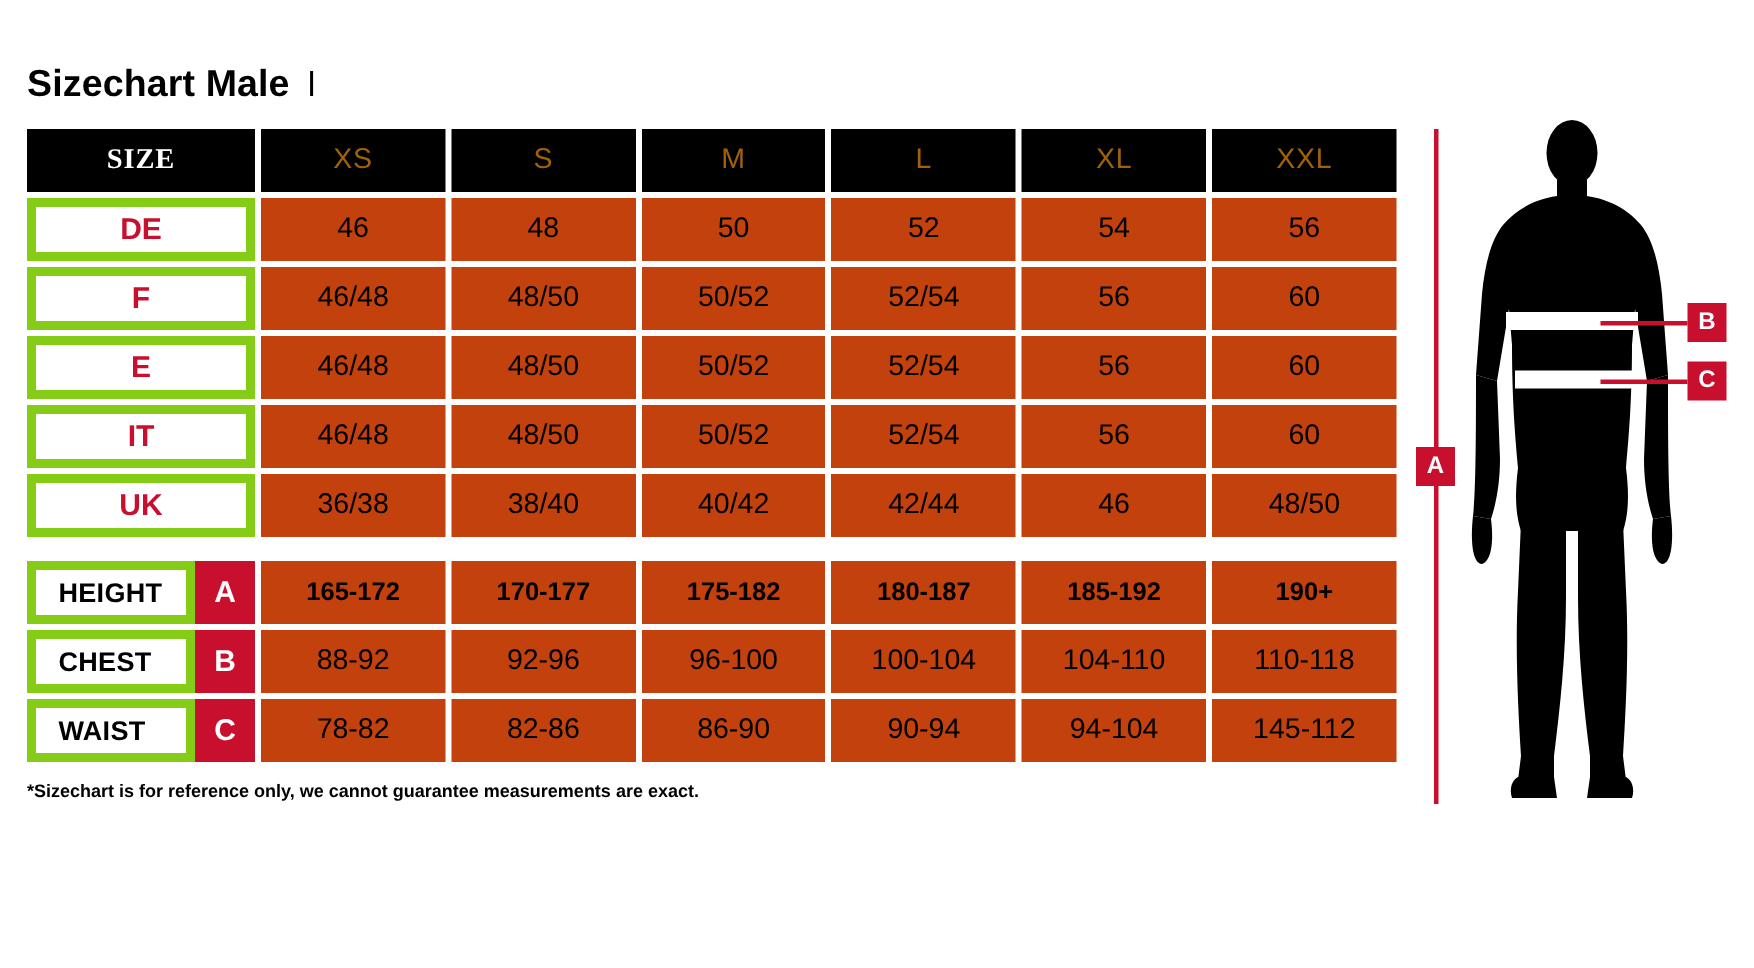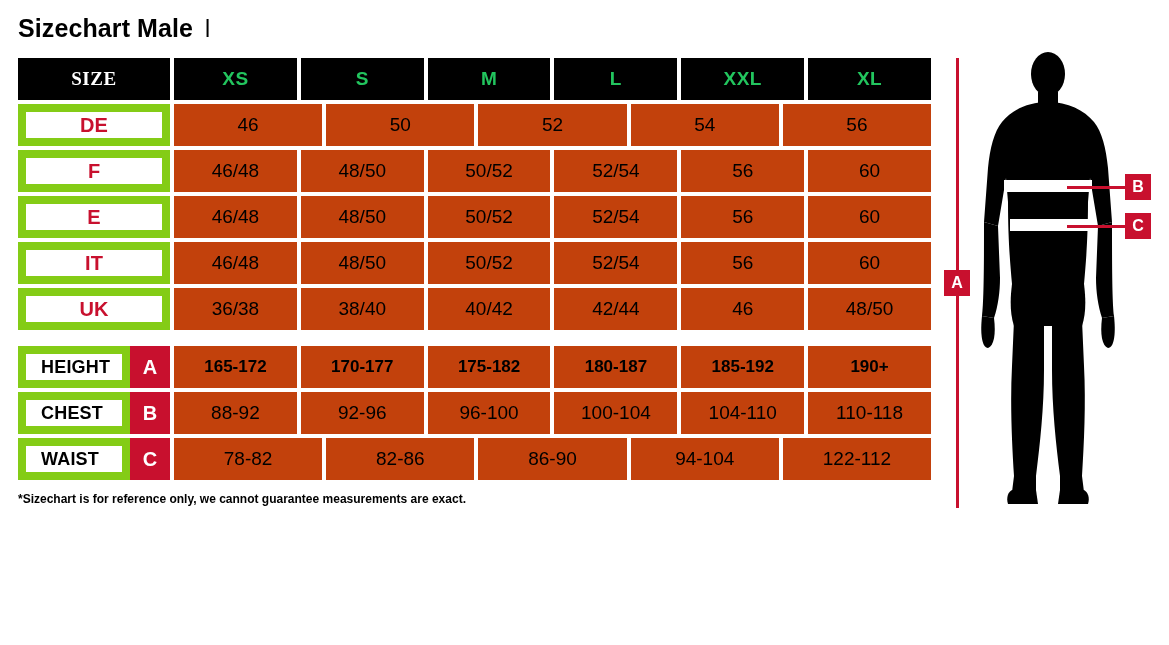--- a/index.html
+++ b/index.html
@@ -12,20 +12,21 @@
     height: 645px;
     font-family: "Liberation Sans", sans-serif;
     color: #000000;
     position: relative;
     overflow: hidden;
   }
   .page {
     position: relative;
     width: 1169px;
     height: 539px;
+    margin-top: 28px;
   }
 
   
   .title-row {
     position: absolute;
     left: 18px;
     top: 14px;
     display: flex;
     align-items: baseline;
     white-space: nowrap;
@@ -77,21 +78,21 @@
     width: 152px;
     flex: 0 0 152px;
     display: flex;
     margin-right: 4px;
   }
   .lbl-box {
     flex: 1 1 auto;
     display: flex;
     align-items: center;
     justify-content: center;
-    border: 8px solid #84cc16;
+    border: 6px solid #84cc16;
     box-sizing: border-box;
     height: 42px;
     font-size: 19px;
     font-weight: bold;
   }
   .lbl-box.country {
     color: #c8102e;
     font-weight: bold;
     font-size: 20px;
     justify-content: center;
@@ -127,22 +128,22 @@
   .data {
     flex: 1 1 0;
     margin-right: 4px;
     height: 42px;
     background: #c2410c;
     font-size: 19px;
   }
   .data:last-child { margin-right: 0; }
   .data.hdr {
     background: #000;
-    color: #22c55e;
-    font-weight: bold;
+    color: #a16207;
+    font-weight: normal;
     letter-spacing: 0.5px;
   }
   .data.bold { font-weight: bold; font-size: 17px; }
 
   
   .footnote {
     position: absolute;
     left: 18px;
     top: 492px;
     font-size: 12px;
@@ -203,29 +204,30 @@
   <div class="table">
 
     <div class="row">
       <div class="lbl">
           <div class="lbl-box hdr-size">SIZE</div>
         </div>
       <div class="cell data hdr">XS</div>
       <div class="cell data hdr">S</div>
       <div class="cell data hdr">M</div>
       <div class="cell data hdr">L</div>
+      <div class="cell data hdr">XL</div>
       <div class="cell data hdr">XXL</div>
-      <div class="cell data hdr">XL</div>
     </div>
 
     <div class="row">
       <div class="lbl">
           <div class="lbl-box country">DE</div>
         </div>
       <div class="cell data">46</div>
+      <div class="cell data">48</div>
       <div class="cell data">50</div>
       <div class="cell data">52</div>
       <div class="cell data">54</div>
       <div class="cell data">56</div>
     </div>
 
     <div class="row">
       <div class="lbl">
           <div class="lbl-box country">F</div>
         </div>
@@ -300,22 +302,23 @@
     </div>
 
     <div class="row">
       <div class="lbl with-badge">
         <div class="lbl-box metric">WAIST</div>
         <div class="badge">C</div>
       </div>
       <div class="cell data">78-82</div>
       <div class="cell data">82-86</div>
       <div class="cell data">86-90</div>
+      <div class="cell data">90-94</div>
       <div class="cell data">94-104</div>
-      <div class="cell data">122-112</div>
+      <div class="cell data">145-112</div>
     </div>
 
   </div>
 
   <div class="footnote">*Sizechart is for reference only, we cannot guarantee measurements are exact.</div>
 
   <div class="figure">
     <div class="vline"></div>
 
     <svg class="body-svg" width="160" height="460" viewBox="0 0 160 460">

